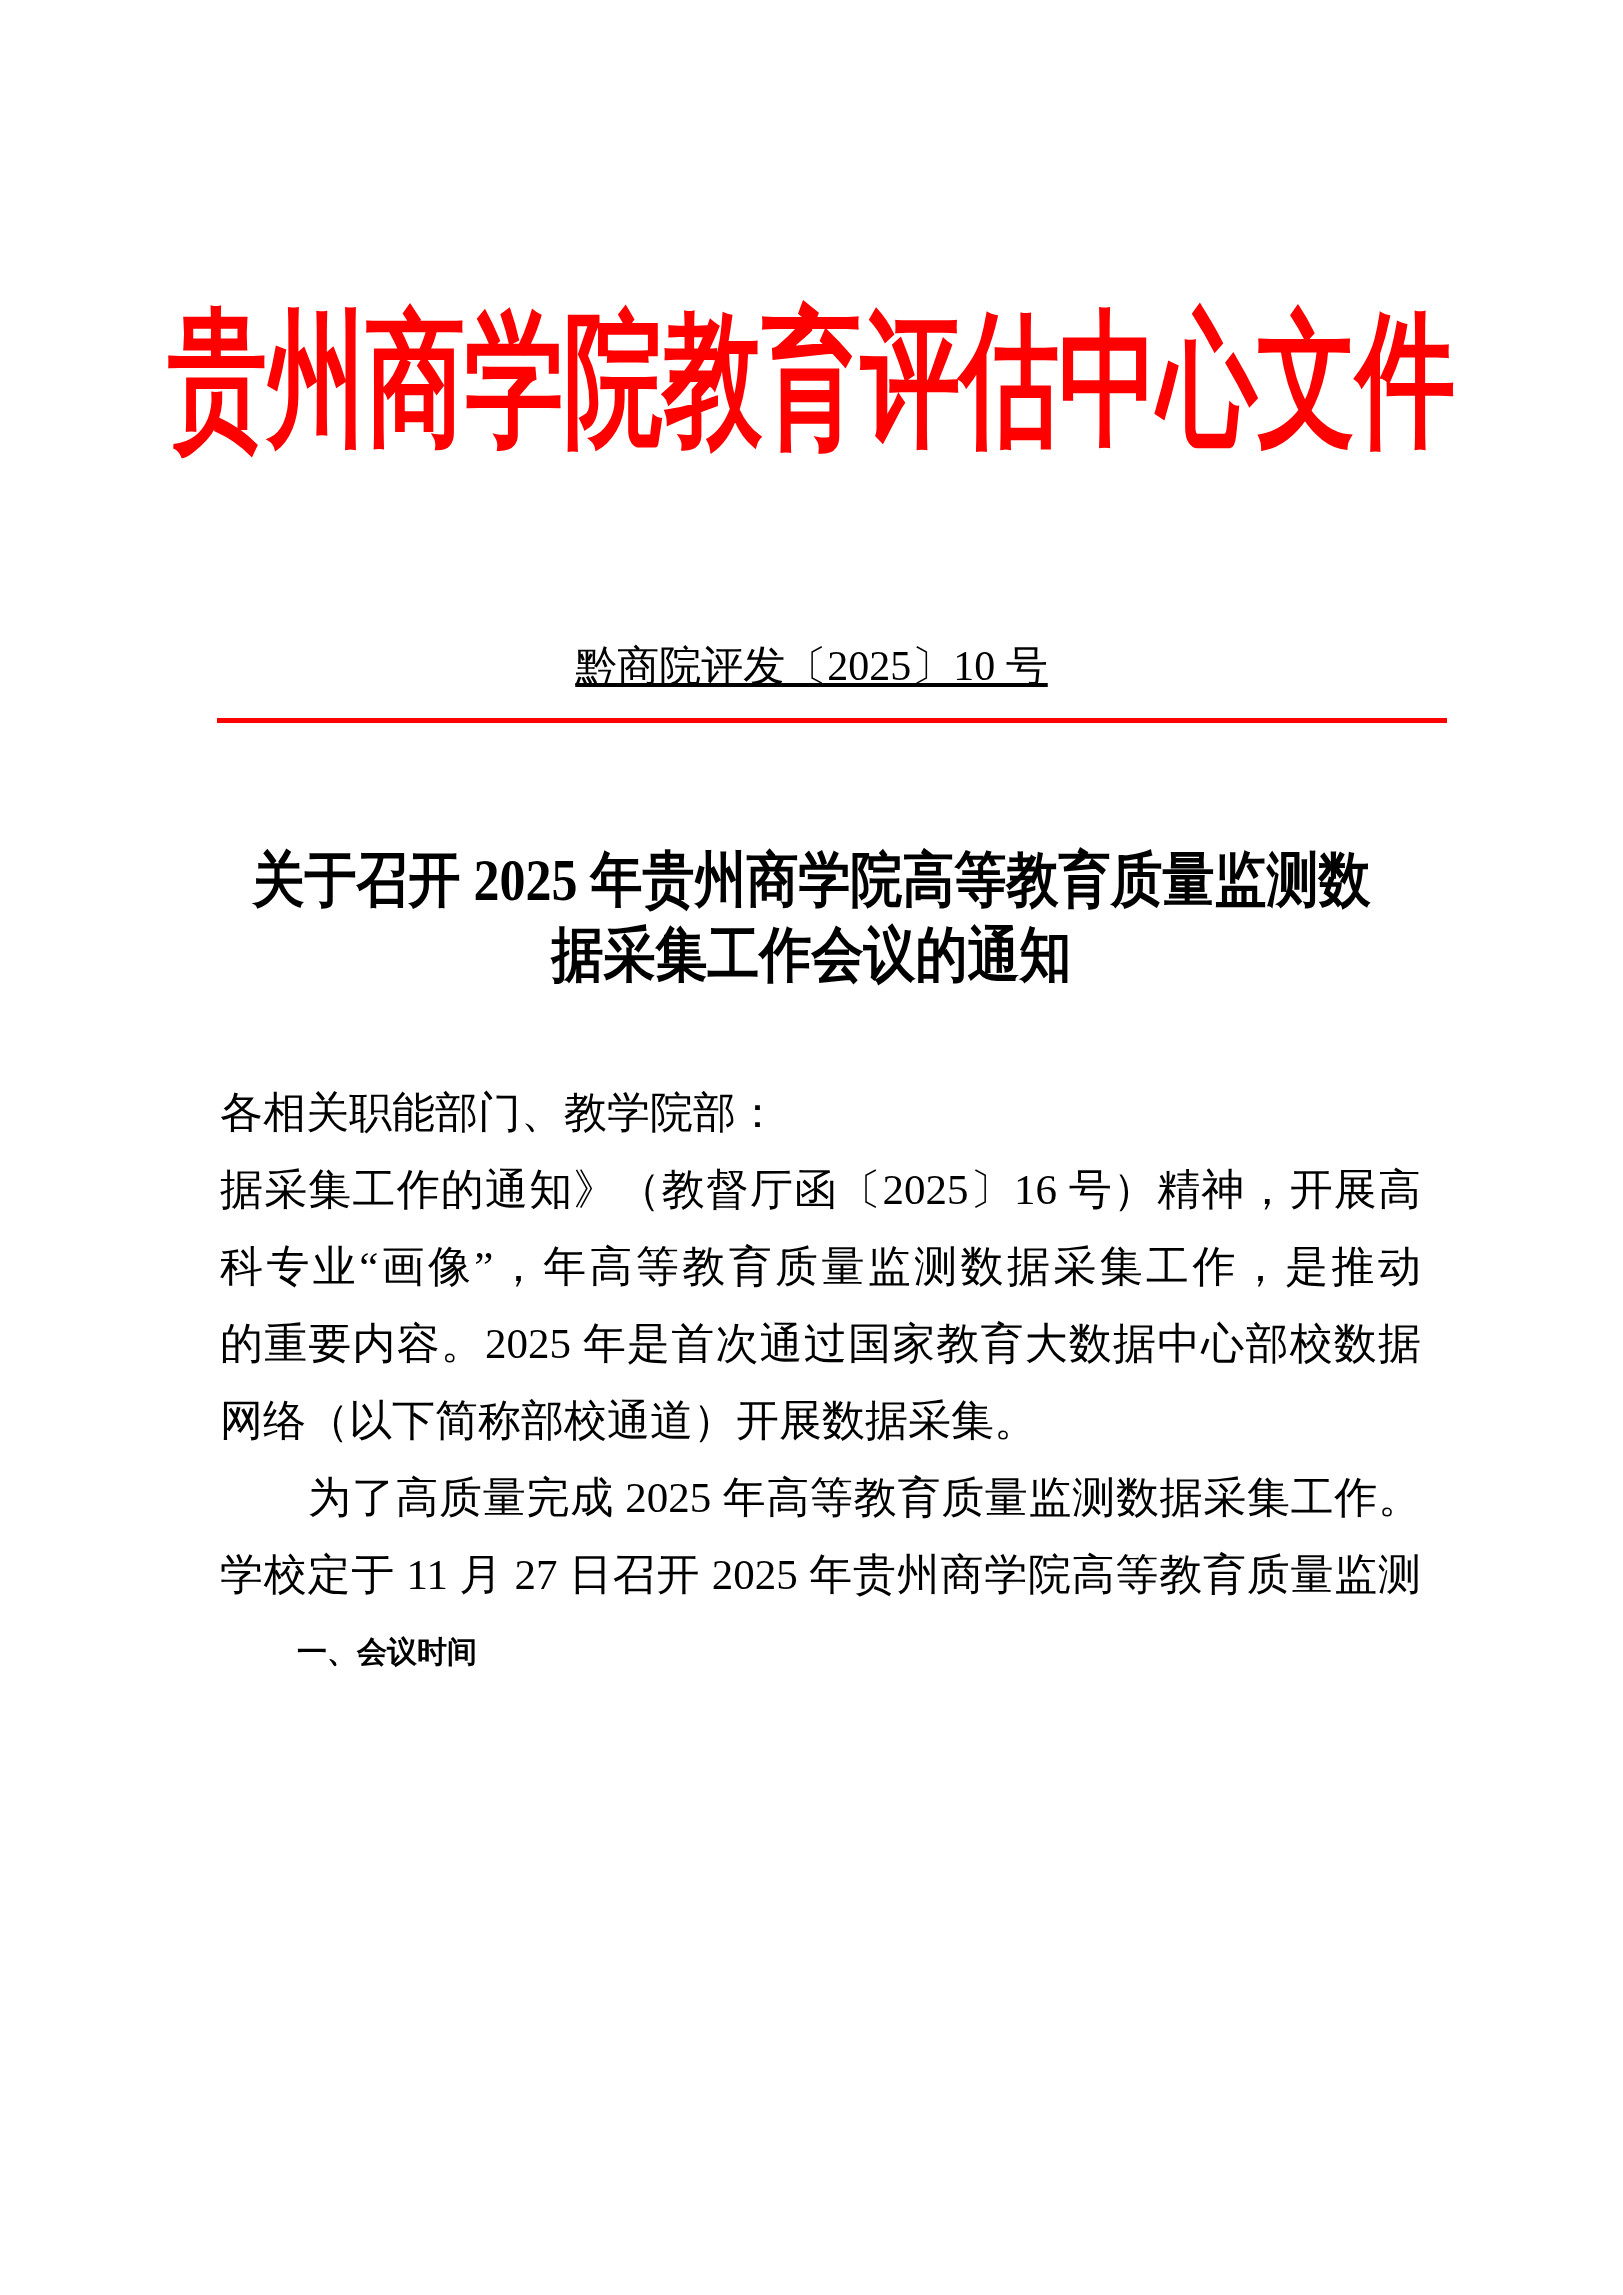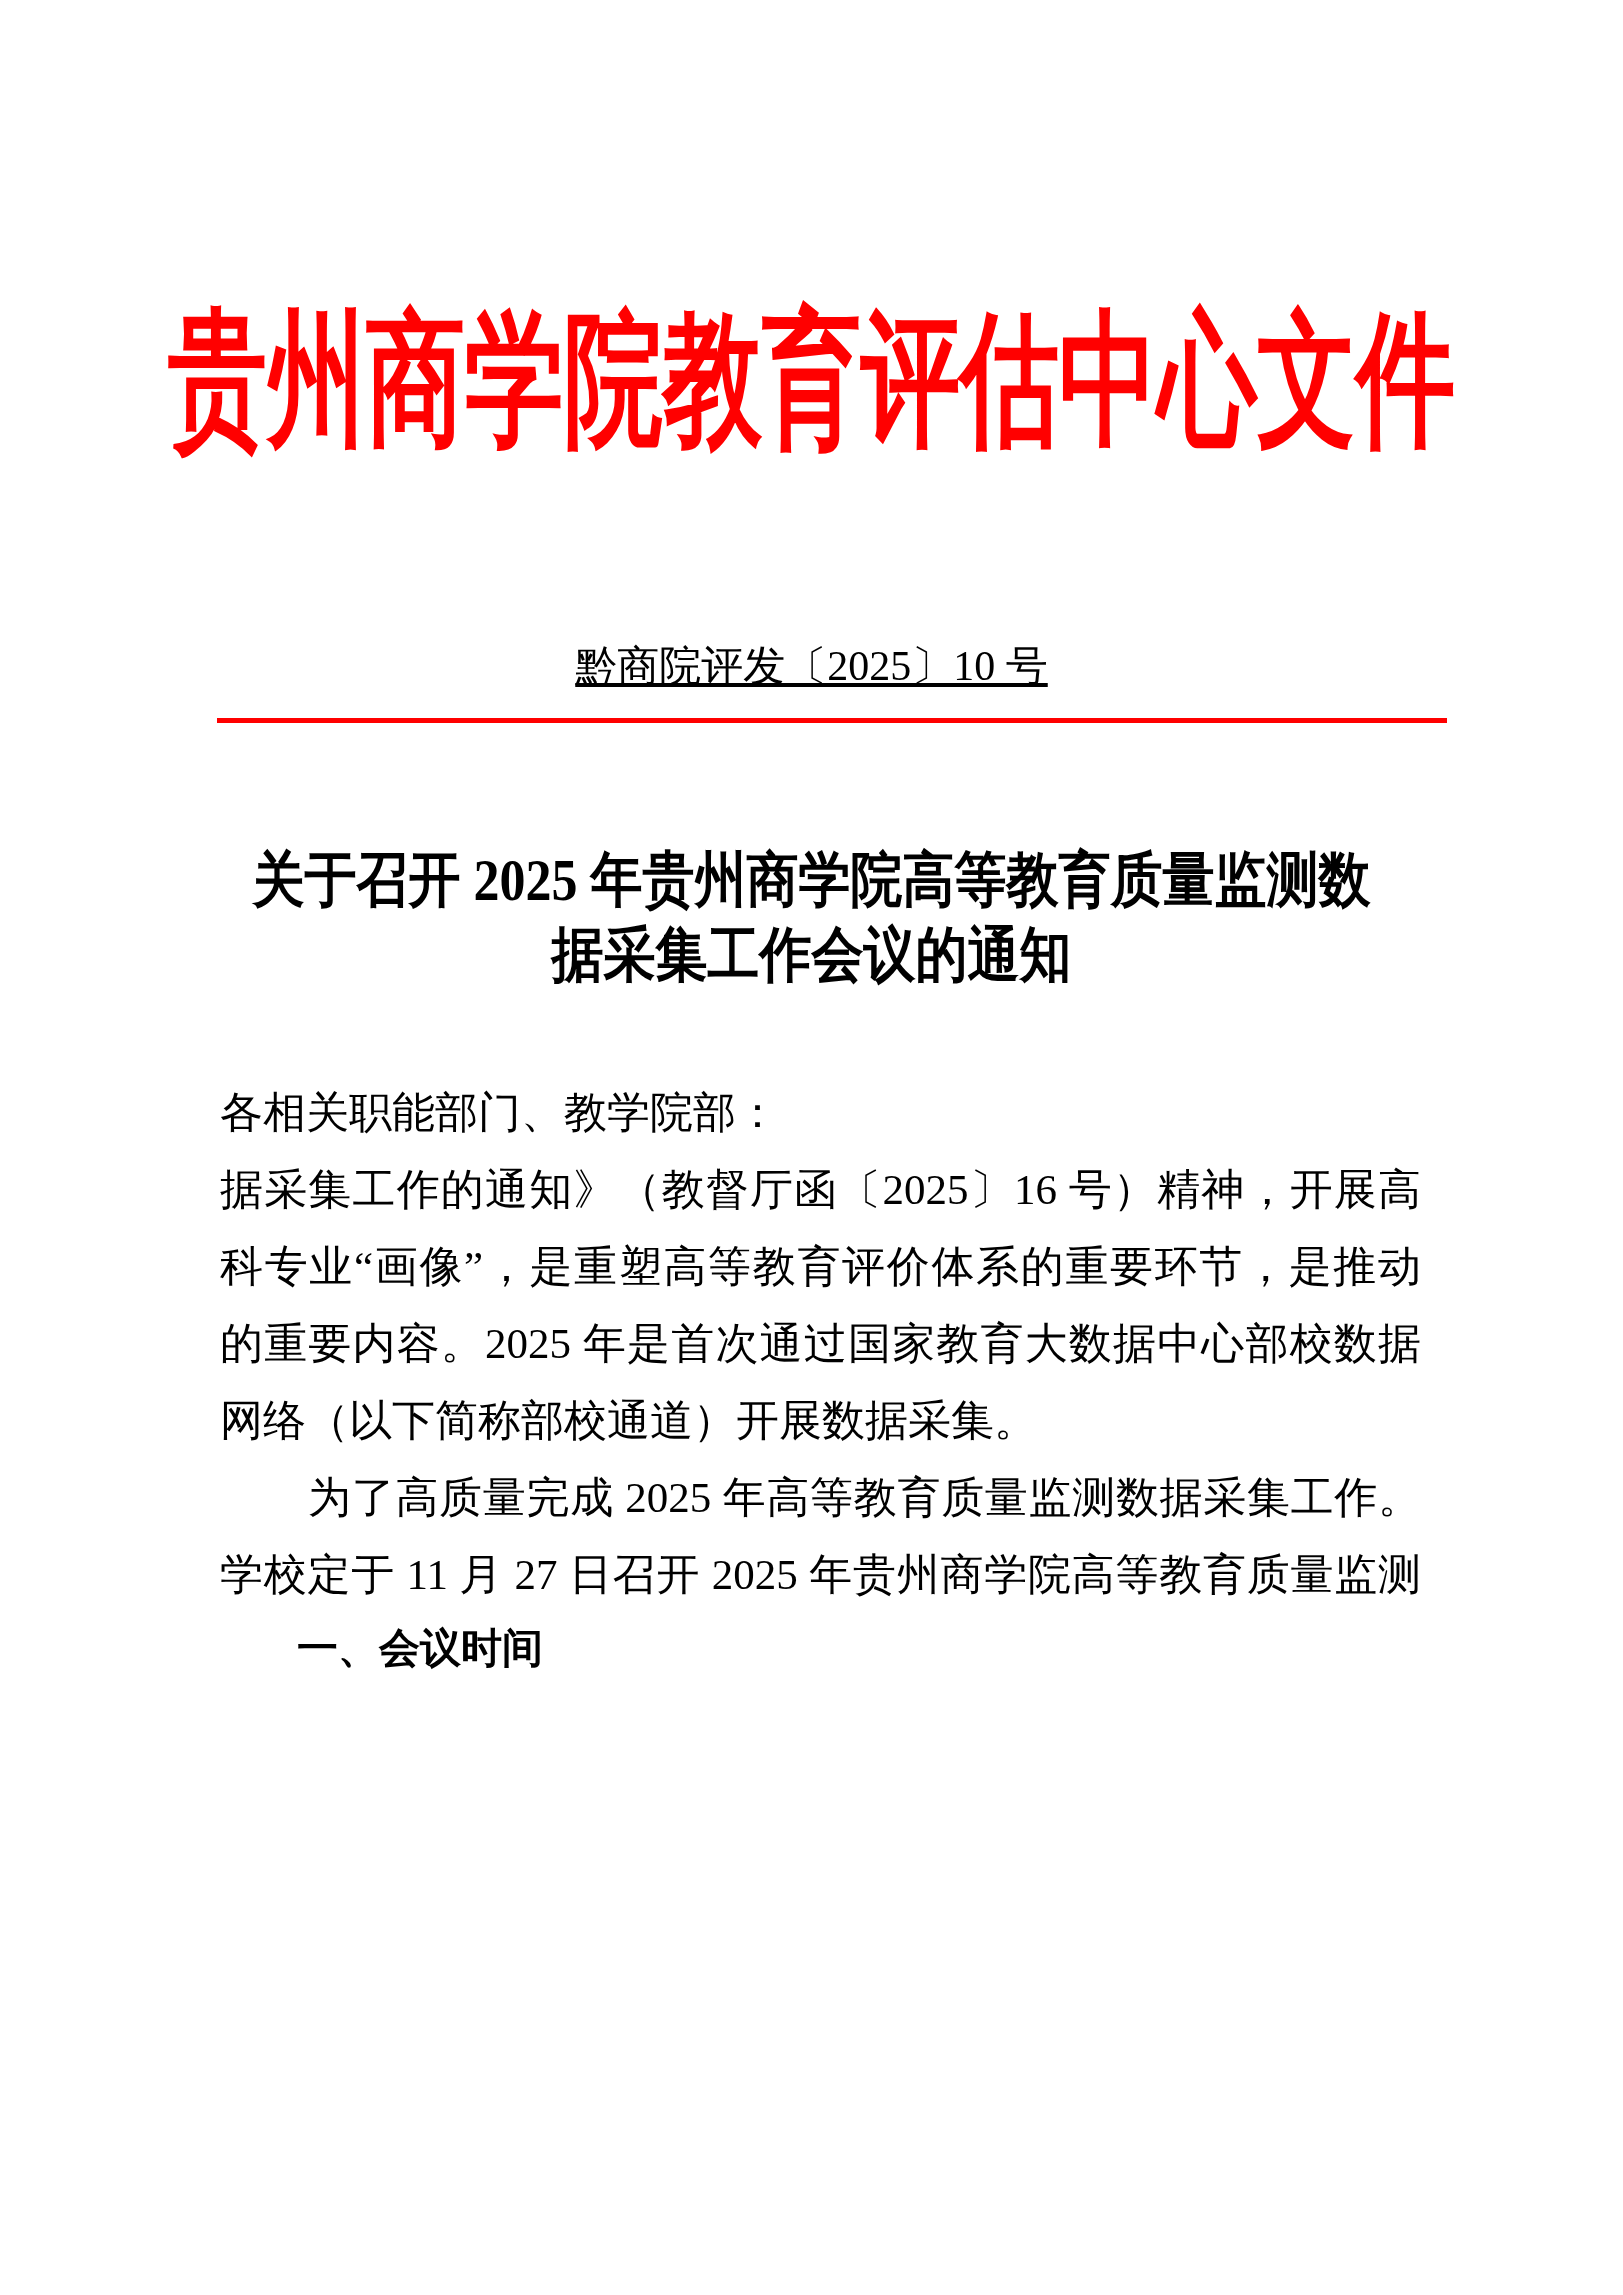--- a/index.html
+++ b/index.html
@@ -81,23 +81,23 @@
     white-space: nowrap;
   }
   .line.stretch {
     text-align: justify;
     text-align-last: justify;
   }
   .line.indent {
     text-indent: 88px;
   }
   .line.heading {
-    font-family: Liberation Mono, monospace;
+    font-family: Liberation Serif, serif;
     font-weight: bold;
-    font-size: 41px;
+    font-size: 30px;
     text-indent: 77px;
   }
   
   .page-number {
     position: absolute;
     top: 2131px;
     left: 1365px;
     width: 72px;
     text-align: center;
     font-size: 26.6px;
@@ -117,21 +117,21 @@
   <div class="red-rule"></div>
 
   <div class="doc-title">
     <div class="title-line">关于召开 2025 年贵州商学院高等教育质量监测数</div>
     <div class="title-line">据采集工作会议的通知</div>
   </div>
 
   <div class="body-block">
     <div class="line">各相关职能部门、教学院部：</div>
     <div class="line stretch">据采集工作的通知》（教督厅函〔2025〕16 号）精神，开展高</div>
-    <div class="line stretch">科专业“画像”，是重塑高等教育评价体系的重要环节，是推动</div>
+    <div class="line stretch">科专业“画像”，年高等教育质量监测数据采集工作，是推动</div>
     <div class="line stretch">的重要内容。2025 年是首次通过国家教育大数据中心部校数据</div>
     <div class="line">网络（以下简称部校通道）开展数据采集。</div>
     <div class="line stretch indent">为了高质量完成 2025 年高等教育质量监测数据采集工作。</div>
     <div class="line stretch">学校定于 11 月 27 日召开 2025 年贵州商学院高等教育质量监测</div>
     <div class="line heading">一、会议时间</div>
   </div>
 
   <div class="page-number">- 1 -</div>
 
 </div>

